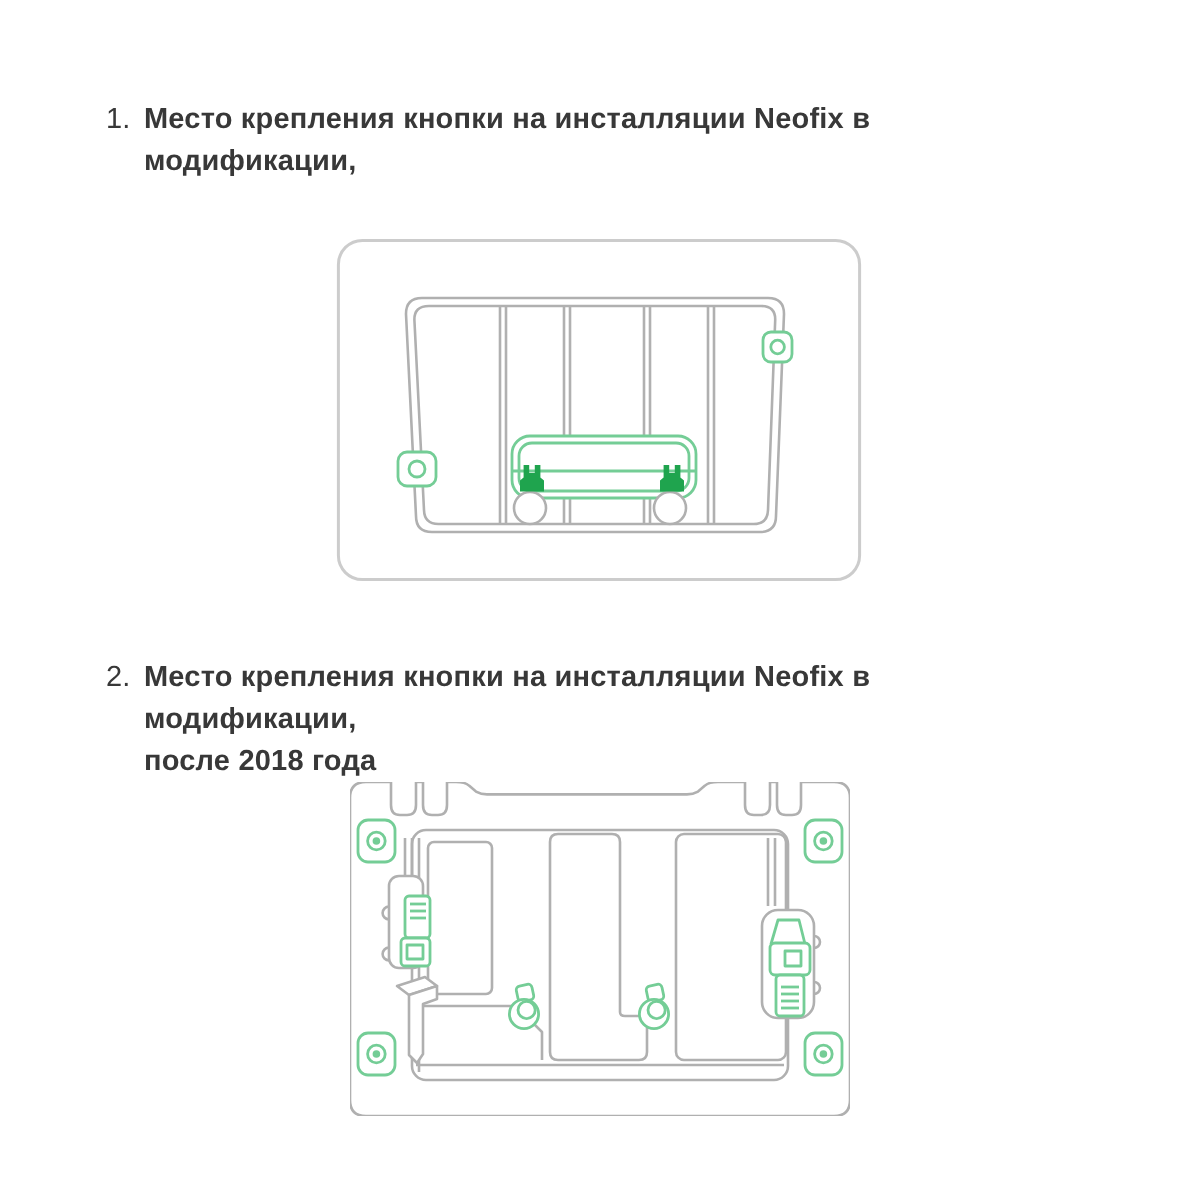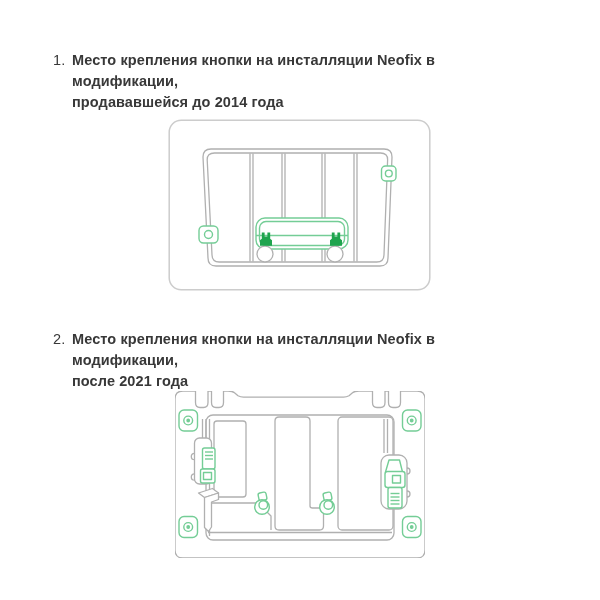--- a/index.html
+++ b/index.html
@@ -21,21 +21,20 @@
   #fig-2{left:175px;top:391px;}
   svg{display:block;}
 </style>
 </head>
 <body>
 
 <div class="instruction" id="instr-1">
   <span class="num">1.</span>
   <span class="lines">
     <div>Место крепления кнопки на инсталляции Neofix в модификации,</div>
-    <div>продававшейся до 2014 года</div>
   </span>
 </div>
 
 <div class="fig" id="fig-1">
 <svg width="263" height="172" viewBox="0 0 263 172">
 
   <g fill="#ffffff" stroke-width="1.5" stroke="#cccccc">
     <rect x="1.2" y="1.2" width="260.6" height="169.6" rx="12"></rect>
   </g>
 
@@ -80,21 +79,21 @@
     <path transform="translate(98,113.5)" d="M-4.2 0 h2.8 v4 h2.8 v-4 h2.8 v6.2 l1.8 1.6 v5.4 h-12 v-5.4 l1.8 -1.6 Z"></path>
     <path transform="translate(168,113.5)" d="M-4.2 0 h2.8 v4 h2.8 v-4 h2.8 v6.2 l1.8 1.6 v5.4 h-12 v-5.4 l1.8 -1.6 Z"></path>
   </g>
 </svg>
 </div>
 
 <div class="instruction" id="instr-2">
   <span class="num">2.</span>
   <span class="lines">
     <div>Место крепления кнопки на инсталляции Neofix в модификации,</div>
-    <div>после 2021 года</div>
+    <div>после 2018 года</div>
   </span>
 </div>
 
 <div class="fig" id="fig-2">
 <svg width="250" height="167" viewBox="0 0 250 167">
 
   <g fill="none" stroke-width="1.3" stroke-linejoin="round" stroke="#b0b0b0">
     <path fill="#ffffff" d="M8 0
       H20.5 V11.5 Q20.5 16.5 25 16.5 H28.5 Q33 16.5 33 11.5 V0
       H36.5 V11.5 Q36.5 16.5 41 16.5 H44 Q48.5 16.5 48.5 11.5 V0

